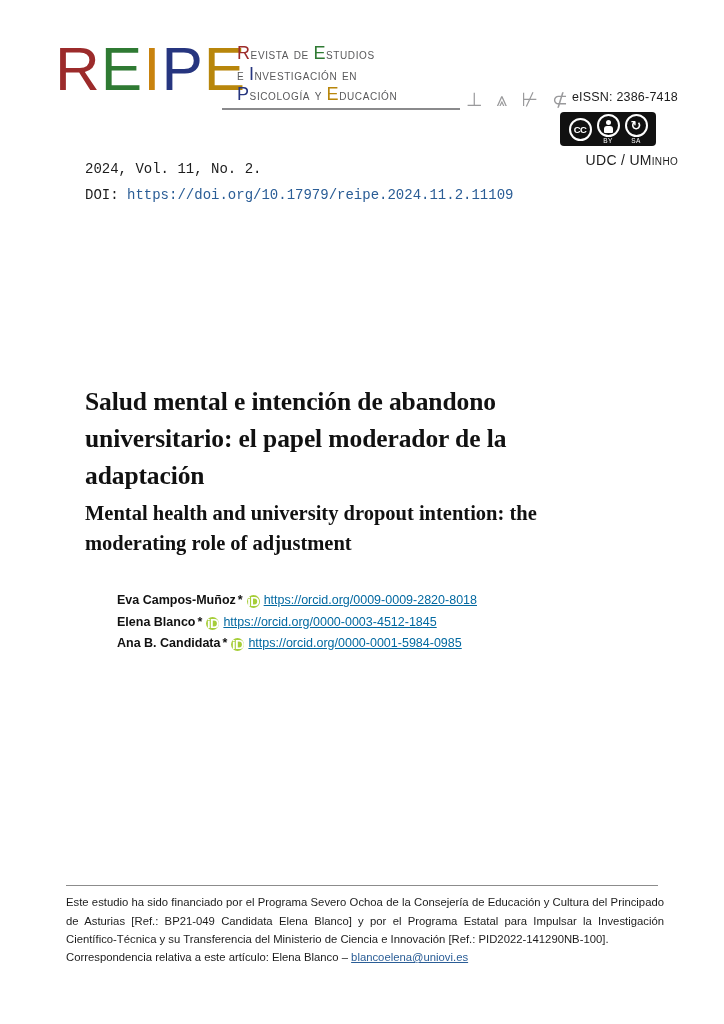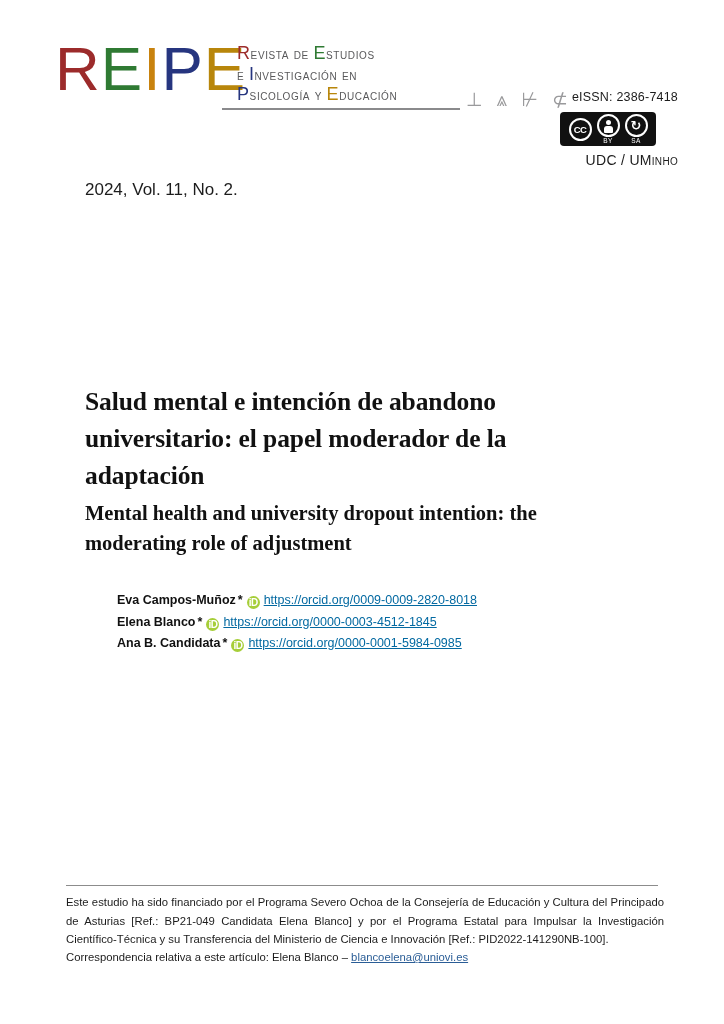--- a/index.html
+++ b/index.html
@@ -166,24 +166,25 @@
     letter-spacing: 0.3px;
     color: #1c1c1c;
     white-space: nowrap;
   }
   .udc-text .cap { font-variant: normal; text-transform: uppercase; }
 
   
   .volume-block {
     position: absolute;
     left: 85px;
-    top: 177px;
-    font-size: 17px;
+    top: 156px;
+    font-size: 14px;
     line-height: 26px;
     color: #1c1c1c;
+    font-family: Liberation Mono, monospace;
   }
   .doi-line { white-space: nowrap; }
   a.link, .link {
     color: #2a5d96;
     text-decoration: none;
   }
 
   
   .title-es {
     position: absolute;
@@ -232,21 +233,21 @@
     color: #111111;
     margin-left: 2px;
   }
   .orcid-icon {
     display: inline-block;
     width: 13px;
     height: 13px;
     border-radius: 50%;
     background: #a6ce39;
     color: #ffffff;
-    font-size: 10px;
+    font-size: 13px;
     font-weight: bold;
     line-height: 13px;
     text-align: center;
     vertical-align: -2px;
     margin: 0 4px 0 4px;
     letter-spacing: -0.5px;
     font-family: "Liberation Sans", sans-serif;
   }
   .orcid-url { color: #0369a1; }
 
@@ -332,20 +333,21 @@
           <div class="cc-sub">SA</div>
         </div>
       </div>
 
       <div class="udc-text"><span class="cap">UDC</span> / <span class="cap">U</span>Minho</div>
     </div>
   </div>
 
   <div class="volume-block">
     <div>2024, Vol. 11, No. 2.</div>
+    <div class="doi-line"><span>DOI: </span><a class="link" href="#">https://doi.org/10.17979/reipe.2024.11.2.11109</a></div>
   </div>
 
   <h1 class="title-es">Salud mental e intención de abandono universitario: el papel moderador de la adaptación</h1>
   <h2 class="title-en">Mental health and university dropout intention: the moderating role of adjustment</h2>
 
   <div class="authors">
 
     <div class="author-row">
       <span class="author-name">Eva Campos-Muñoz</span><span class="author-mark">*</span><span class="orcid-icon">iD</span><a class="orcid-url" href="#">https://orcid.org/0009-0009-2820-8018</a>
     </div>

